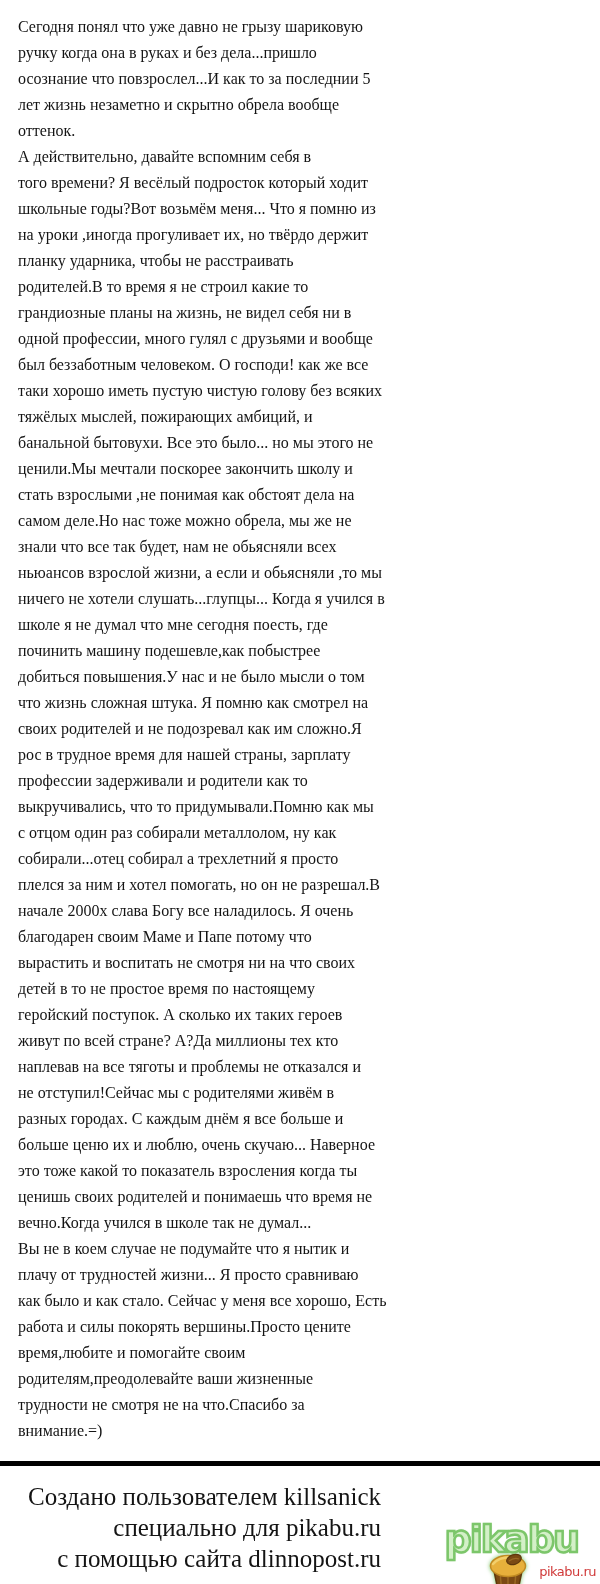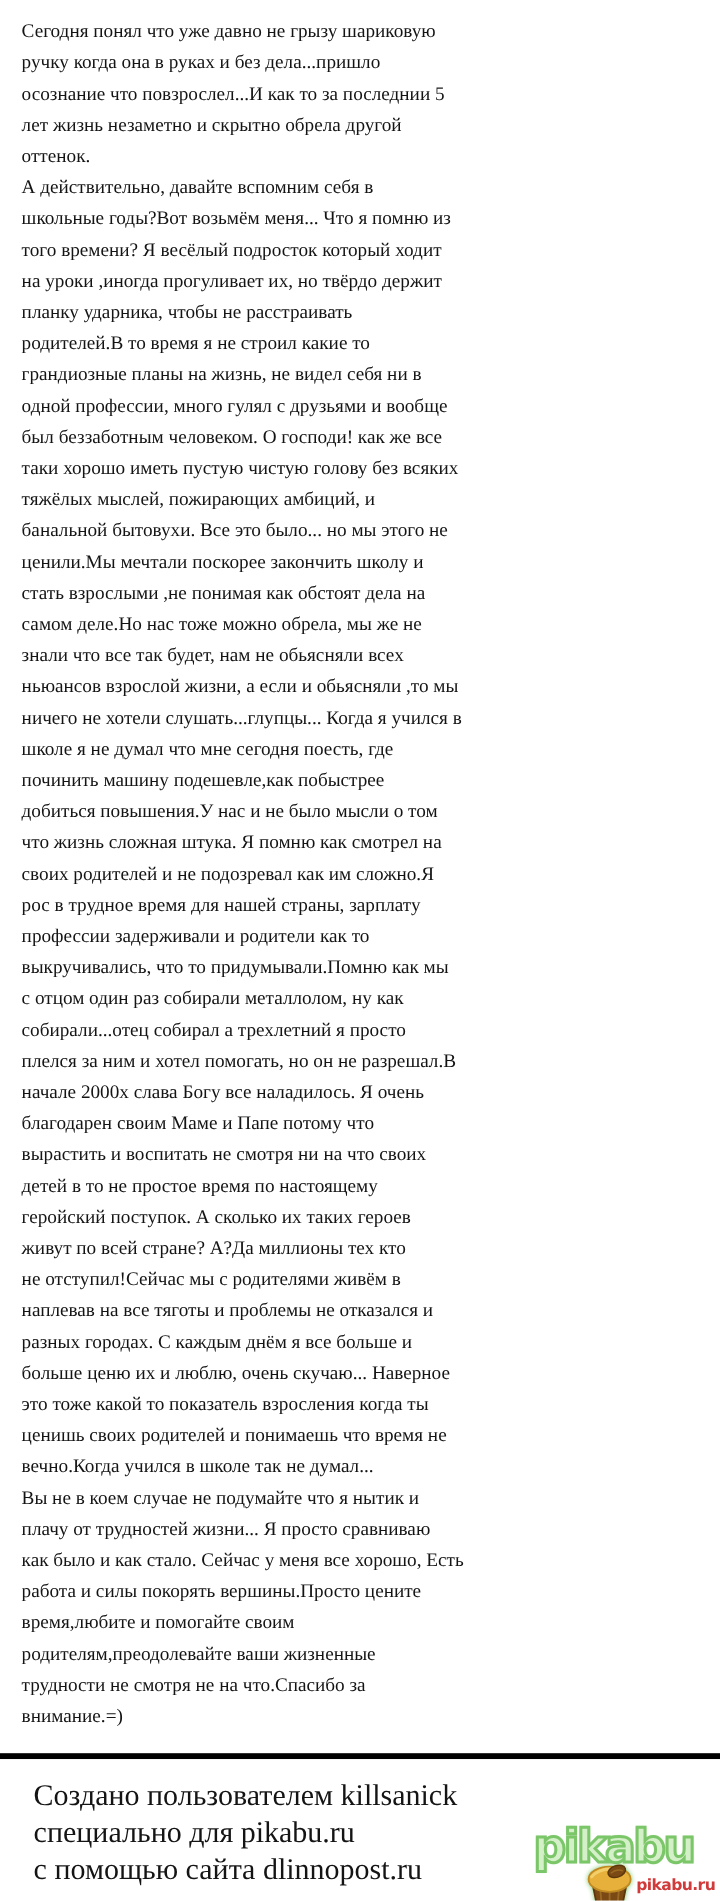--- a/index.html
+++ b/index.html
@@ -41,20 +41,21 @@
     height: 5px;
     background: var(--divider);
   }
   .footer {
     position: absolute;
     left: 0;
     top: 1466px;
     width: 600px;
     height: 118px;
     background: var(--page-bg);
+    text-align: right;
   }
   .footer-text {
     position: absolute;
     left: 28px;
     top: 15px;
   }
   .footer-text .line {
     font-size: 25px;
     line-height: 31px;
     white-space: pre;
@@ -80,40 +81,40 @@
   .muffin {
     margin-left: -7px;
     margin-top: -6px;
     filter: drop-shadow(0 0 2px var(--logo-outline));
   }
   .watermark {
     position: absolute;
     right: 4px;
     top: 98px;
     font-family: "DejaVu Sans", "Liberation Sans", sans-serif;
-    font-weight: bold;
+    font-weight: normal;
     font-size: 13px;
     color: var(--watermark);
     letter-spacing: -0.5px;
   }
 </style>
 </head>
 <body>
 
 <div class="page">
 
   <div class="post-text">
       <div class="line">Сегодня понял что уже давно не грызу шариковую</div>
       <div class="line">ручку когда она в руках и без дела...пришло</div>
       <div class="line">осознание что повзрослел...И как то за последнии 5</div>
-      <div class="line">лет жизнь незаметно и скрытно обрела другой</div>
+      <div class="line">лет жизнь незаметно и скрытно обрела вообще</div>
       <div class="line">оттенок.</div>
       <div class="line">А действительно, давайте вспомним себя в</div>
+      <div class="line">того времени? Я весёлый подросток который ходит</div>
       <div class="line">школьные годы?Вот возьмём меня... Что я помню из</div>
-      <div class="line">того времени? Я весёлый подросток который ходит</div>
       <div class="line">на уроки ,иногда прогуливает их, но твёрдо держит</div>
       <div class="line">планку ударника, чтобы не расстраивать</div>
       <div class="line">родителей.В то время я не строил какие то</div>
       <div class="line">грандиозные планы на жизнь, не видел себя ни в</div>
       <div class="line">одной профессии, много гулял с друзьями и вообще</div>
       <div class="line">был беззаботным человеком. О господи! как же все</div>
       <div class="line">таки хорошо иметь пустую чистую голову без всяких</div>
       <div class="line">тяжёлых мыслей, пожирающих амбиций, и</div>
       <div class="line">банальной бытовухи. Все это было... но мы этого не</div>
       <div class="line">ценили.Мы мечтали поскорее закончить школу и</div>
@@ -132,22 +133,22 @@
       <div class="line">выкручивались, что то придумывали.Помню как мы</div>
       <div class="line">с отцом один раз собирали металлолом, ну как</div>
       <div class="line">собирали...отец собирал а трехлетний я просто</div>
       <div class="line">плелся за ним и хотел помогать, но он не разрешал.В</div>
       <div class="line">начале 2000х слава Богу все наладилось. Я очень</div>
       <div class="line">благодарен своим Маме и Папе потому что</div>
       <div class="line">вырастить и воспитать не смотря ни на что своих</div>
       <div class="line">детей в то не простое время по настоящему</div>
       <div class="line">геройский поступок. А сколько их таких героев</div>
       <div class="line">живут по всей стране? А?Да миллионы тех кто</div>
+      <div class="line">наплевав на все тяготы и проблемы не отказался и</div>
       <div class="line">не отступил!Сейчас мы с родителями живём в</div>
-      <div class="line">наплевав на все тяготы и проблемы не отказался и</div>
       <div class="line">разных городах. С каждым днём я все больше и</div>
       <div class="line">больше ценю их и люблю, очень скучаю... Наверное</div>
       <div class="line">это тоже какой то показатель взросления когда ты</div>
       <div class="line">ценишь своих родителей и понимаешь что время не</div>
       <div class="line">вечно.Когда учился в школе так не думал...</div>
       <div class="line">Вы не в коем случае не подумайте что я нытик и</div>
       <div class="line">плачу от трудностей жизни... Я просто сравниваю</div>
       <div class="line">как было и как стало. Сейчас у меня все хорошо, Есть</div>
       <div class="line">работа и силы покорять вершины.Просто цените</div>
       <div class="line">время,любите и помогайте своим</div>

